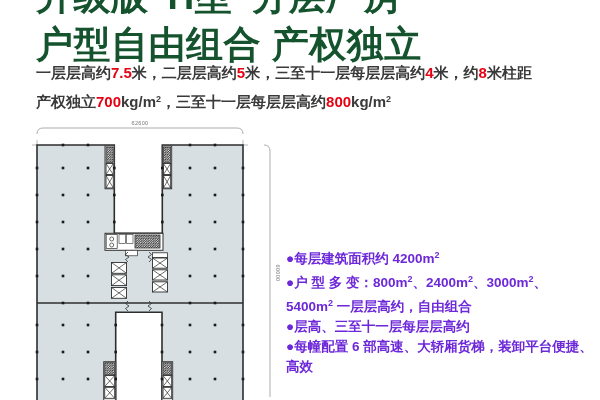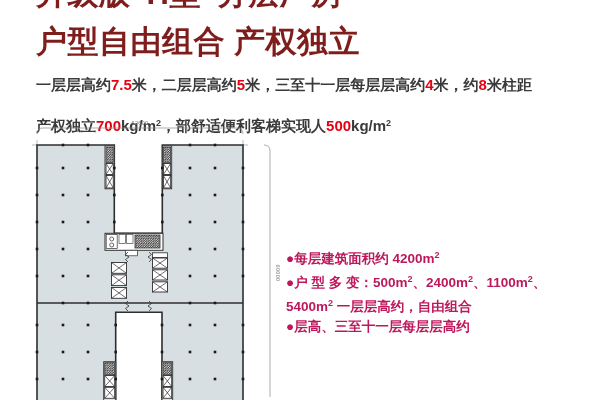--- a/index.html
+++ b/index.html
@@ -1,48 +1,48 @@
 <!DOCTYPE html>
 <html><head>
 <meta charset="utf-8">
 <style>
   html,body{margin:0;padding:0;background:#fff;}
   body{width:600px;height:400px;overflow:hidden;font-family:"Liberation Sans","DejaVu Sans",sans-serif;}
   .page{position:relative;width:600px;height:400px;background:#fff;overflow:hidden;}
 
-  .h1{position:absolute;left:36px;color:#7f1d1d;font-weight:bold;font-size:31px;
+  .h1{position:absolute;left:36px;color:#14532d;font-weight:bold;font-size:37px;
       letter-spacing:0.5px;white-space:nowrap;line-height:1.15;}
   #headline-top{top:-24px;}
   #headline-main{top:24px;}
 
   .specs{position:absolute;left:36px;top:60px;font-size:15px;font-weight:bold;
          color:#3a3a3a;line-height:26px;}
-  .spec-line{white-space:nowrap;margin-top:12px;}
+  .spec-line{white-space:nowrap;}
   .red{color:#e60012;}
   .sup{font-size:9px;vertical-align:5px;}
 
   .plan{position:absolute;left:25px;top:115px;}
   .dim{font-size:5.5px;fill:#777;letter-spacing:0.3px;}
 
   .features{position:absolute;left:286px;top:245px;width:308px;font-size:13.5px;
-            font-weight:bold;color:#be185d;line-height:20px;}
+            font-weight:bold;color:#6d28d9;line-height:20px;}
   .feature{margin:0;}
   .f-line{white-space:nowrap;}
 </style>
 </head>
 <body>
 
 <div class="page">
 
   <div class="h1" id="headline-top">升级版“H型”分层厂房</div>
   <div class="h1" id="headline-main">户型自由组合 产权独立</div>
 
   <div class="specs">
     <div class="spec-line"><span>一层层高约</span><span class="red">7.5</span><span>米，二层层高约</span><span class="red">5</span><span>米，三至十一层每层层高约</span><span class="red">4</span><span>米，约</span><span class="red">8</span><span>米柱距</span></div>
-    <div class="spec-line"><span>产权独立</span><span class="red">700</span><span>kg/m</span><span class="sup">2</span><span>，部舒适便利客梯实现人</span><span class="red">500</span><span>kg/m</span><span class="sup">2</span></div>
+    <div class="spec-line"><span>产权独立</span><span class="red">700</span><span>kg/m</span><span class="sup">2</span><span>，三至十一层每层层高约</span><span class="red">800</span><span>kg/m</span><span class="sup">2</span></div>
   </div>
 
   <svg class="plan" viewBox="0 0 255 285" width="255" height="285">
     <defs>
       <pattern id="hatch" width="2.4" height="2.4" patternUnits="userSpaceOnUse">
         <rect width="2.4" height="2.4" fill="#ececec"></rect>
         <path d="M0 2.4 L2.4 0" stroke="#2a2a2a" stroke-width="1"></path>
       </pattern>
     </defs>
 
@@ -243,22 +243,24 @@
         <rect x="135.7" y="235.7" width="2.6" height="2.6"></rect>
         <rect x="135.7" y="262.7" width="2.6" height="2.6"></rect>
       </g>
   </svg>
 
   <div class="features">
       <div class="feature">
         <div class="f-line"><span>●每层建筑面积约 4200m</span><span class="sup">2</span></div>
       </div>
       <div class="feature">
-        <div class="f-line"><span>●户 型 多 变：500m</span><span class="sup">2</span><span>、2400m</span><span class="sup">2</span><span>、1100m</span><span class="sup">2</span><span>、</span></div>
+        <div class="f-line"><span>●户 型 多 变：800m</span><span class="sup">2</span><span>、2400m</span><span class="sup">2</span><span>、3000m</span><span class="sup">2</span><span>、</span></div>
         <div class="f-line"><span>5400m</span><span class="sup">2</span><span> 一层层高约，自由组合</span></div>
       </div>
       <div class="feature">
         <div class="f-line"><span>●层高、三至十一层每层层高约</span></div>
       </div>
       <div class="feature">
+        <div class="f-line"><span>●每幢配置 6 部高速、大轿厢货梯，装卸平台便捷、</span></div>
+        <div class="f-line"><span>高效</span></div>
       </div>
     </div>
 </div>
 
 </body></html>

